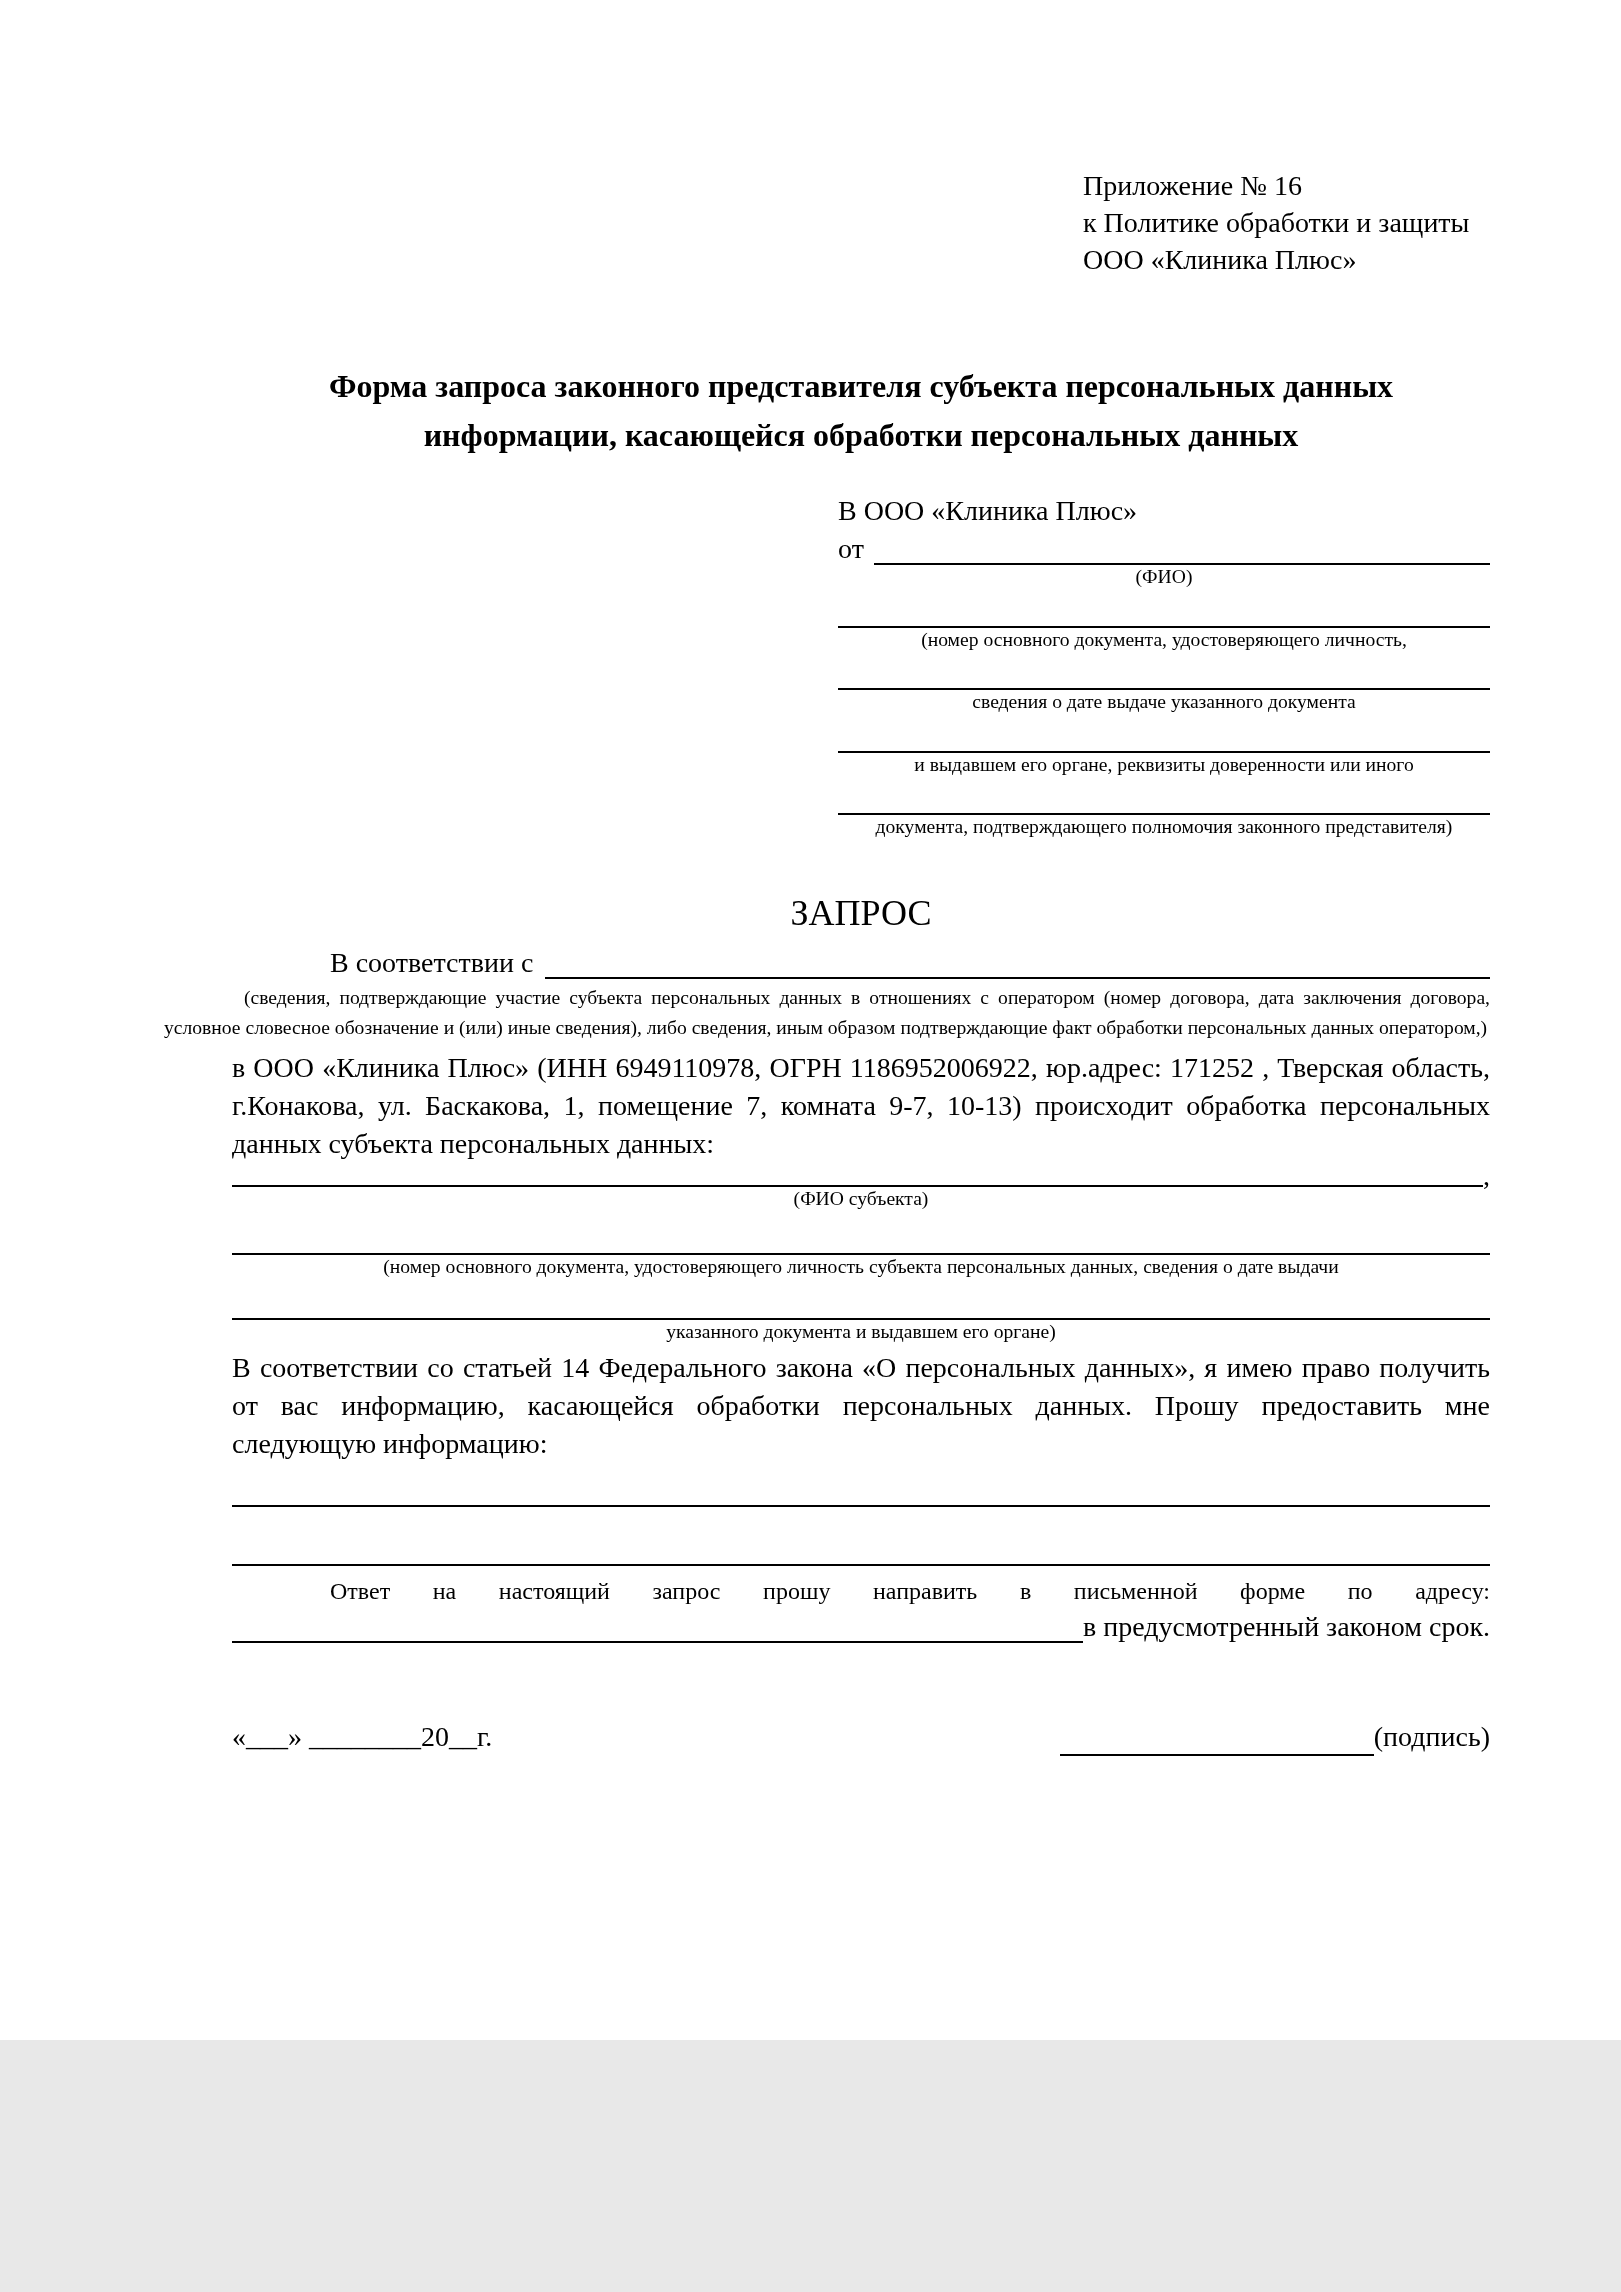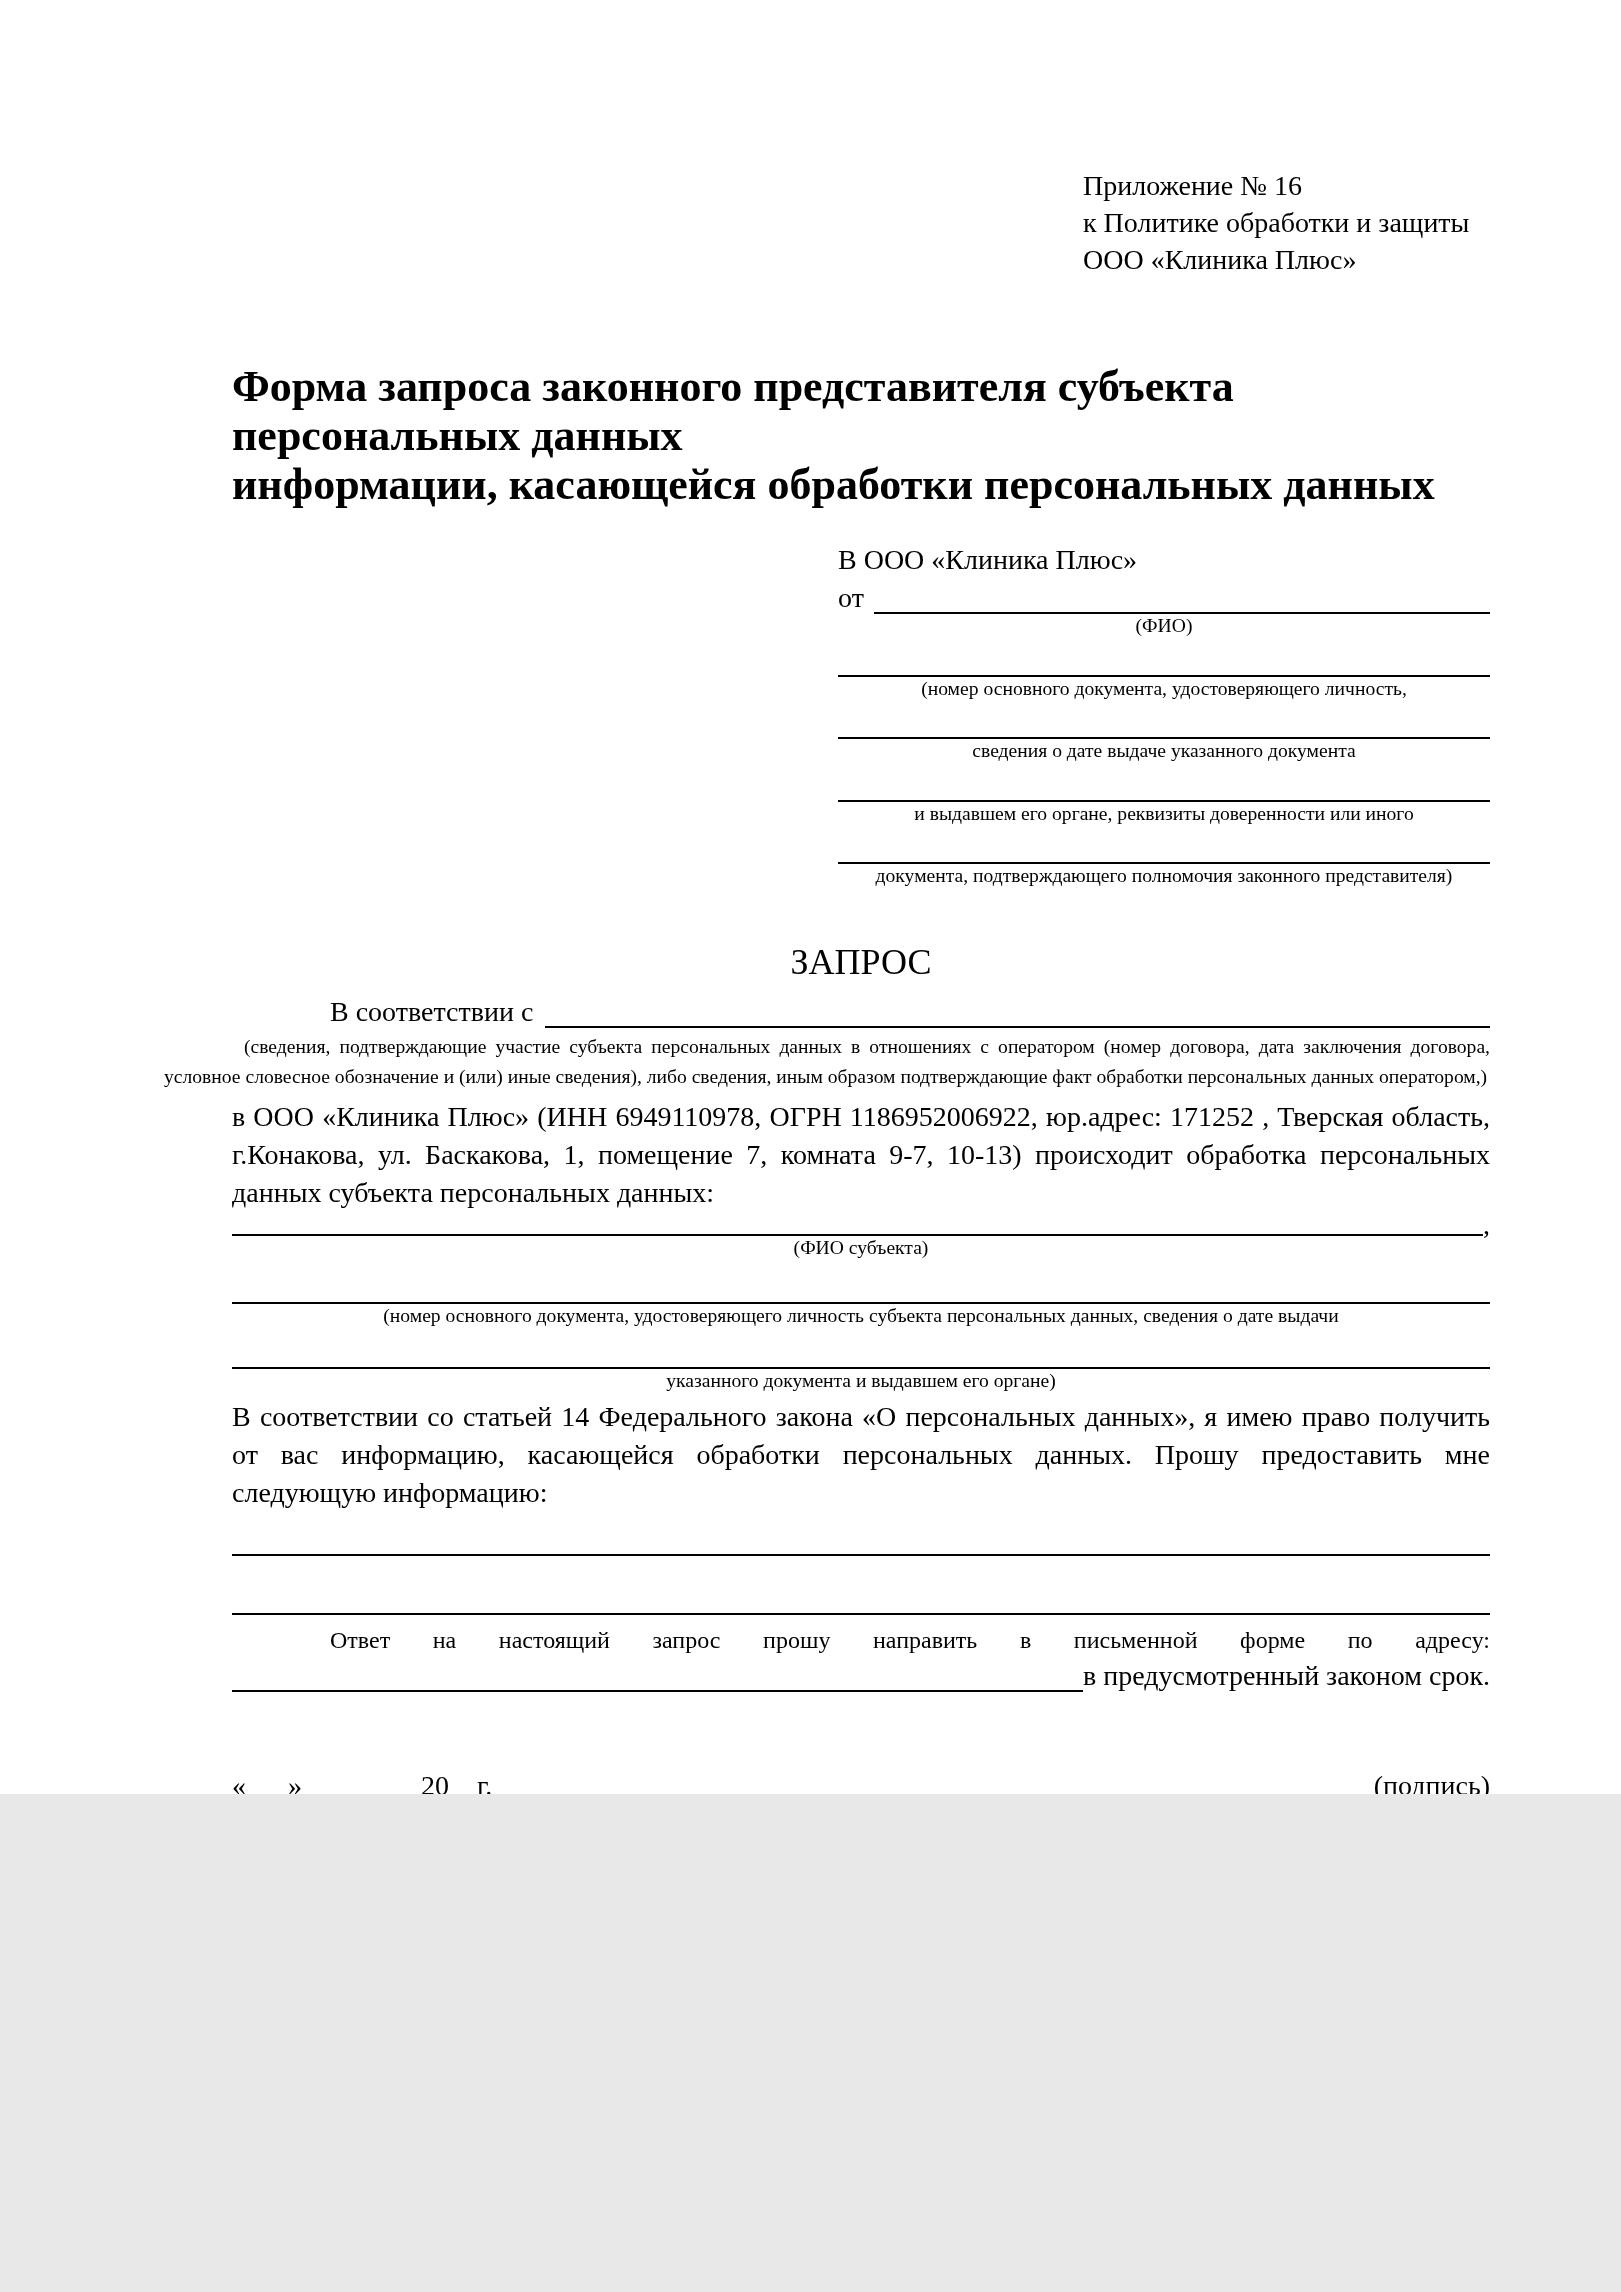--- a/index.html
+++ b/index.html
@@ -1,30 +1,30 @@
 <!DOCTYPE html>
 <html><head>
 <meta charset="utf-8">
 <style>
   html,body { margin:0; padding:0; background:#e8e8e8; }
   .page {
-    width:1621px; height:1794px;
+    width:1621px; height:2040px;
     background:#ffffff;
     color:#000000;
     font-family:"Liberation Serif", serif;
     box-sizing:border-box;
     padding:167px 131px 0 232px;
     margin:0 auto;
     overflow:hidden;
     position:relative;
   }
   
   .appendix { margin-left:851px; font-size:28px; line-height:37px; }
   
-  .doc-title { margin-top:84px; font-weight:bold; font-size:44px; line-height:49px; }
+  .doc-title { margin-top:84px; text-align:center; font-weight:bold; font-size:32px; line-height:49px; }
   
   .addressee { margin-top:31px; margin-left:606px; font-size:28px; }
   .addr-to { line-height:39px; }
   .addr-from { display:flex; align-items:flex-end; height:35px; margin-top:0; }
   .addr-from .fill { flex:1; border-bottom:2px solid #000; margin-left:9.8px; }
   .cap { font-size:19.6px; line-height:23.5px; text-align:center; }
   .blank { height:37px; border-bottom:2px solid #000; }
   
   .request-heading { margin-top:55px; text-align:center; font-size:36px; line-height:39px; }
   .lead-row { display:flex; align-items:flex-end; height:33px; margin-top:13.7px; padding-left:98px; font-size:28px; }

